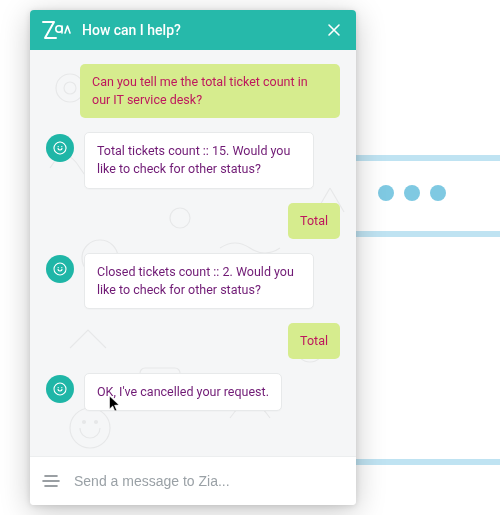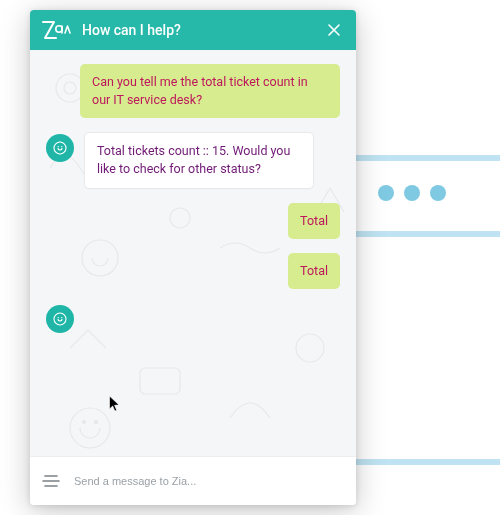--- a/index.html
+++ b/index.html
@@ -169,21 +169,21 @@
     display: flex;
     align-items: center;
     padding: 0 12px;
     gap: 12px;
   }
   .chat-input .menu-icon svg{ display:block; }
   .chat-input input {
     flex: 1;
     border: none;
     outline: none;
-    font-size: 11px;
+    font-size: 14px;
     color: #555;
     background: transparent;
   }
   .chat-input input::placeholder {
     color: #9aa1a6;
   }
 </style>
 </head>
 <body>
 
@@ -259,34 +259,46 @@
               <circle cx="14.7" cy="10" r="1" fill="#fff"></circle>
           </svg>
         </div>
         <div class="bubble">Total tickets count :: 15. Would you like to check for other status?</div>
       </div>
 
       <div class="row user">
         <div class="bubble">Total</div>
       </div>
 
-
-      <div class="row user">
-        <div class="bubble">Total</div>
-      </div>
-
       <div class="row bot">
         <div class="avatar">
           <svg viewBox="0 0 24 24">
             <circle cx="12" cy="12" r="9" stroke="#fff" stroke-width="1.6" fill="none"></circle>
             <path d="M9 12 a3 3 0 0 0 6 0" stroke="#fff" stroke-width="1.6" fill="none"></path>
             <circle cx="9.3" cy="10" r="1" fill="#fff"></circle>
               <circle cx="14.7" cy="10" r="1" fill="#fff"></circle>
           </svg>
         </div>
+        <div class="bubble">Closed tickets count :: 2. Would you like to check for other status?</div>
+      </div>
+
+      <div class="row user">
+        <div class="bubble">Total</div>
+      </div>
+
+      <div class="row bot">
+        <div class="avatar">
+          <svg viewBox="0 0 24 24">
+            <circle cx="12" cy="12" r="9" stroke="#fff" stroke-width="1.6" fill="none"></circle>
+            <path d="M9 12 a3 3 0 0 0 6 0" stroke="#fff" stroke-width="1.6" fill="none"></path>
+            <circle cx="9.3" cy="10" r="1" fill="#fff"></circle>
+              <circle cx="14.7" cy="10" r="1" fill="#fff"></circle>
+          </svg>
+        </div>
+        <div class="bubble">OK, I've cancelled your request.</div>
       </div>
 
 
     </div>
 
     <div class="cursor">
       <svg viewBox="0 0 12 18">
         <path d="M1 1 L1 14 L4.2 11 L6.3 16 L8.2 15.2 L6.1 10.3 L10.5 10 Z" fill="#000"></path>
         <path d="M1 1 L1 14 L4.2 11 L6.3 16 L8.2 15.2 L6.1 10.3 L10.5 10 Z" fill="none" stroke="#fff" stroke-width="0.6"></path>
       </svg>

